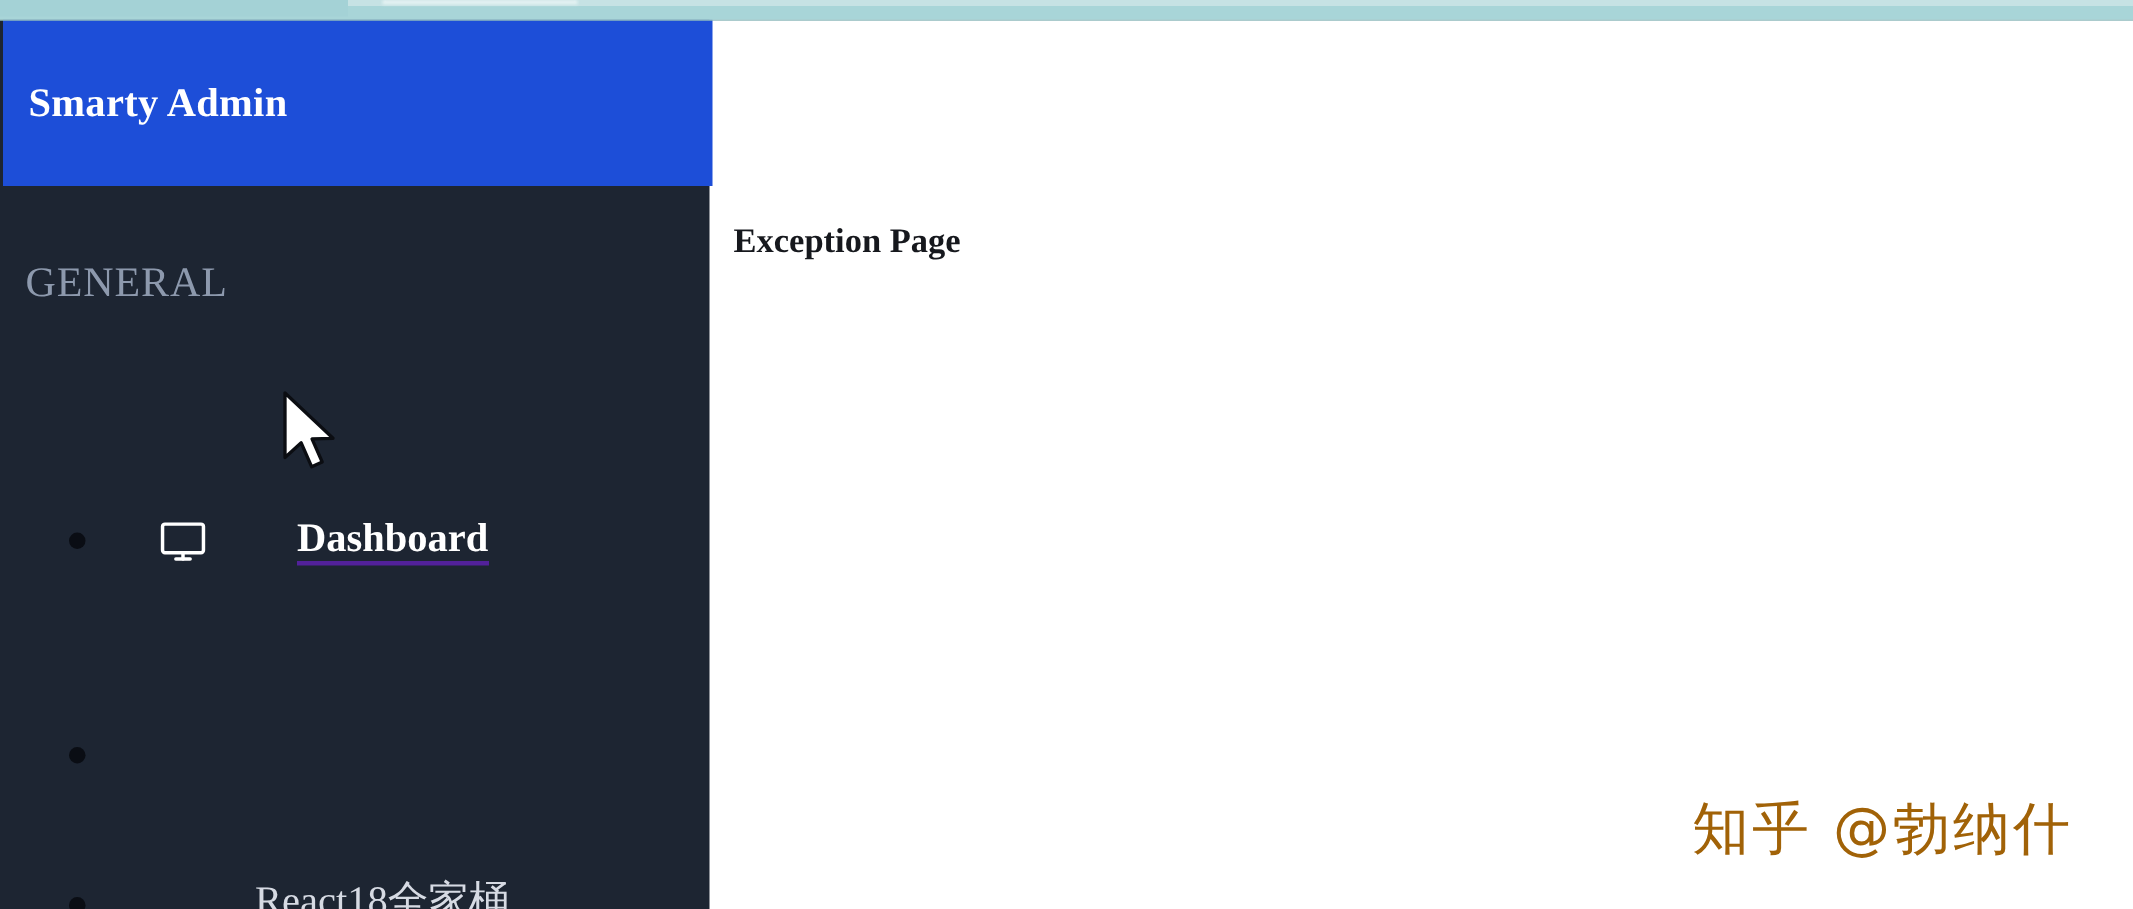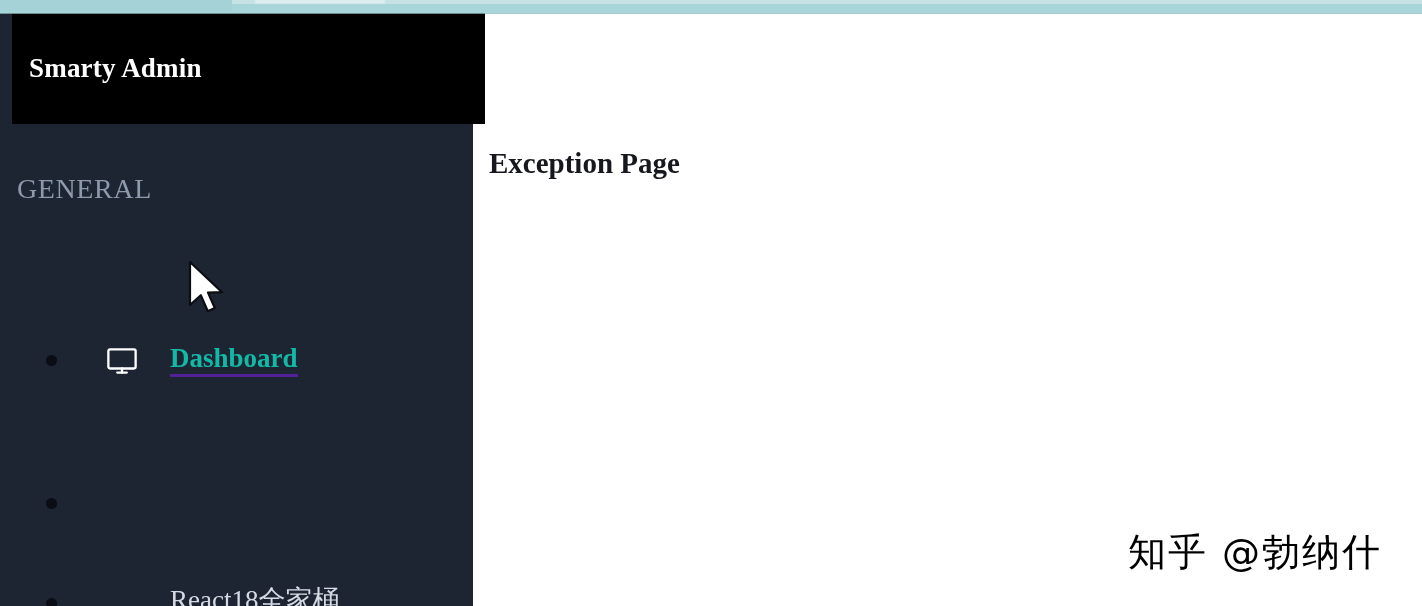--- a/index.html
+++ b/index.html
@@ -60,24 +60,24 @@
   .sidebar {
     position:absolute;
     left:0; top:13px;
     width:473px;
     height:593px;
     background:#1d2532;
     z-index:20;
   }
   .sidebar-header {
     position:absolute;
-    left:12px; top:0;
+    left:2px; top:0;
     width:473px;
     height:111px;
-    background:#000000;
+    background:#1d4ed8;
     display:flex;
     align-items:center;
   }
   .brand {
     margin-left:17px;
     color:#ffffff;
     font-size:27px;
     font-weight:bold;
     letter-spacing:0.2px;
     line-height:1;
@@ -123,47 +123,48 @@
     left:170px;
     color:#d6dae3;
     font-size:27px;
     line-height:1.05;
     text-decoration:none;
     border-bottom:3px solid #4c1d85;
     padding-bottom:2px;
     white-space:nowrap;
   }
   .nav-link.active {
-    color:#14b8a6;
+    color:#ffffff;
     font-weight:bold;
     border-bottom-color:#52219a;
+    margin-left:28px;
   }
 
   
   .main {
     position:absolute;
     left:473px; top:13px;
     width:949px;
     height:593px;
     background:#ffffff;
   }
   .page-title {
     position:absolute;
     left:16px; top:135px;
     color:#16181d;
-    font-size:29px;
+    font-size:23px;
     line-height:1.1;
     white-space:nowrap;
   }
 
   
   .watermark {
     position:absolute;
     left:1128px; top:527px;
-    color:#000000;
+    color:#a16207;
     font-size:38px;
     letter-spacing:2px;
     white-space:nowrap;
     font-family:"DejaVu Sans", "Liberation Sans", sans-serif;
     z-index:30;
     user-select:none;
   }
 
   
   .cursor {

